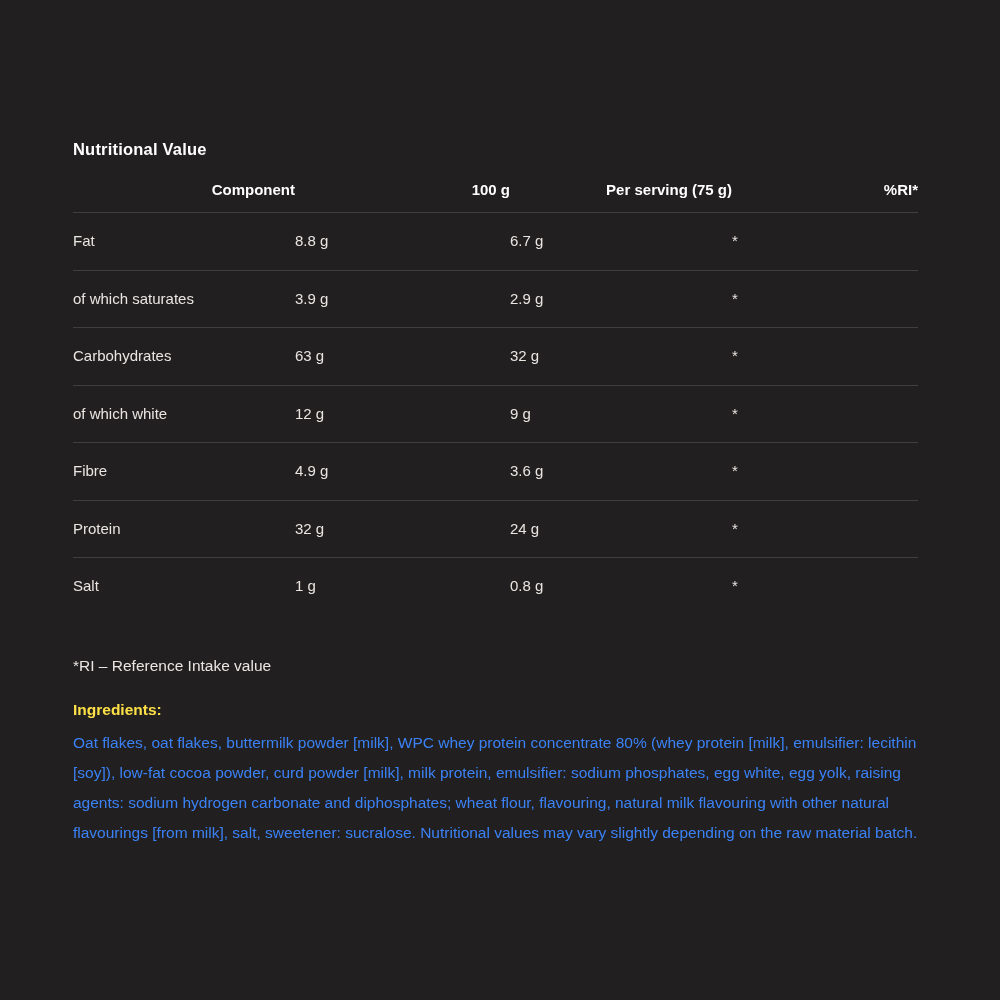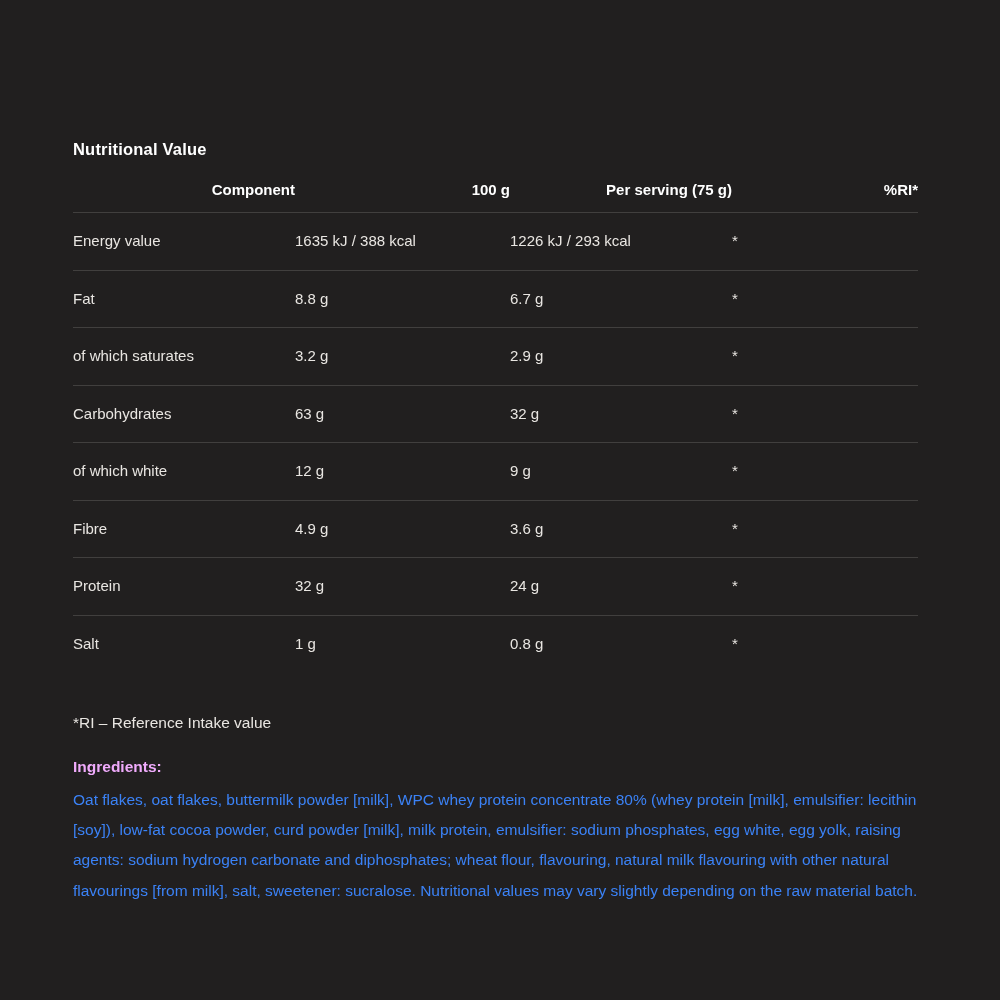--- a/index.html
+++ b/index.html
@@ -61,21 +61,21 @@
   }
   .ri-note {
     margin: 42px 0 0 0;
     font-size: 15.5px;
     color: #e9e6e2;
   }
   .ingredients-title {
     margin: 26px 0 0 0;
     font-size: 15.5px;
     font-weight: bold;
-    color: #f0abfc;
+    color: #fde047;
   }
   .ingredients-body {
     margin: 9px 0 0 0;
     font-size: 15.5px;
     line-height: 1.95;
     color: #3b82f6;
     width: 848px;
   }
   .ingredients-body p {
     margin: 0;
@@ -98,34 +98,28 @@
     <thead>
       <tr>
         <th>Component</th>
         <th>100 g</th>
         <th>Per serving (75 g)</th>
         <th>%RI*</th>
       </tr>
     </thead>
     <tbody>
       <tr>
-        <td>Energy value</td>
-        <td>1635 kJ / 388 kcal</td>
-        <td>1226 kJ / 293 kcal</td>
-        <td>*</td>
-      </tr>
-      <tr>
         <td>Fat</td>
         <td>8.8 g</td>
         <td>6.7 g</td>
         <td>*</td>
       </tr>
       <tr>
         <td>of which saturates</td>
-        <td>3.2 g</td>
+        <td>3.9 g</td>
         <td>2.9 g</td>
         <td>*</td>
       </tr>
       <tr>
         <td>Carbohydrates</td>
         <td>63 g</td>
         <td>32 g</td>
         <td>*</td>
       </tr>
       <tr>

